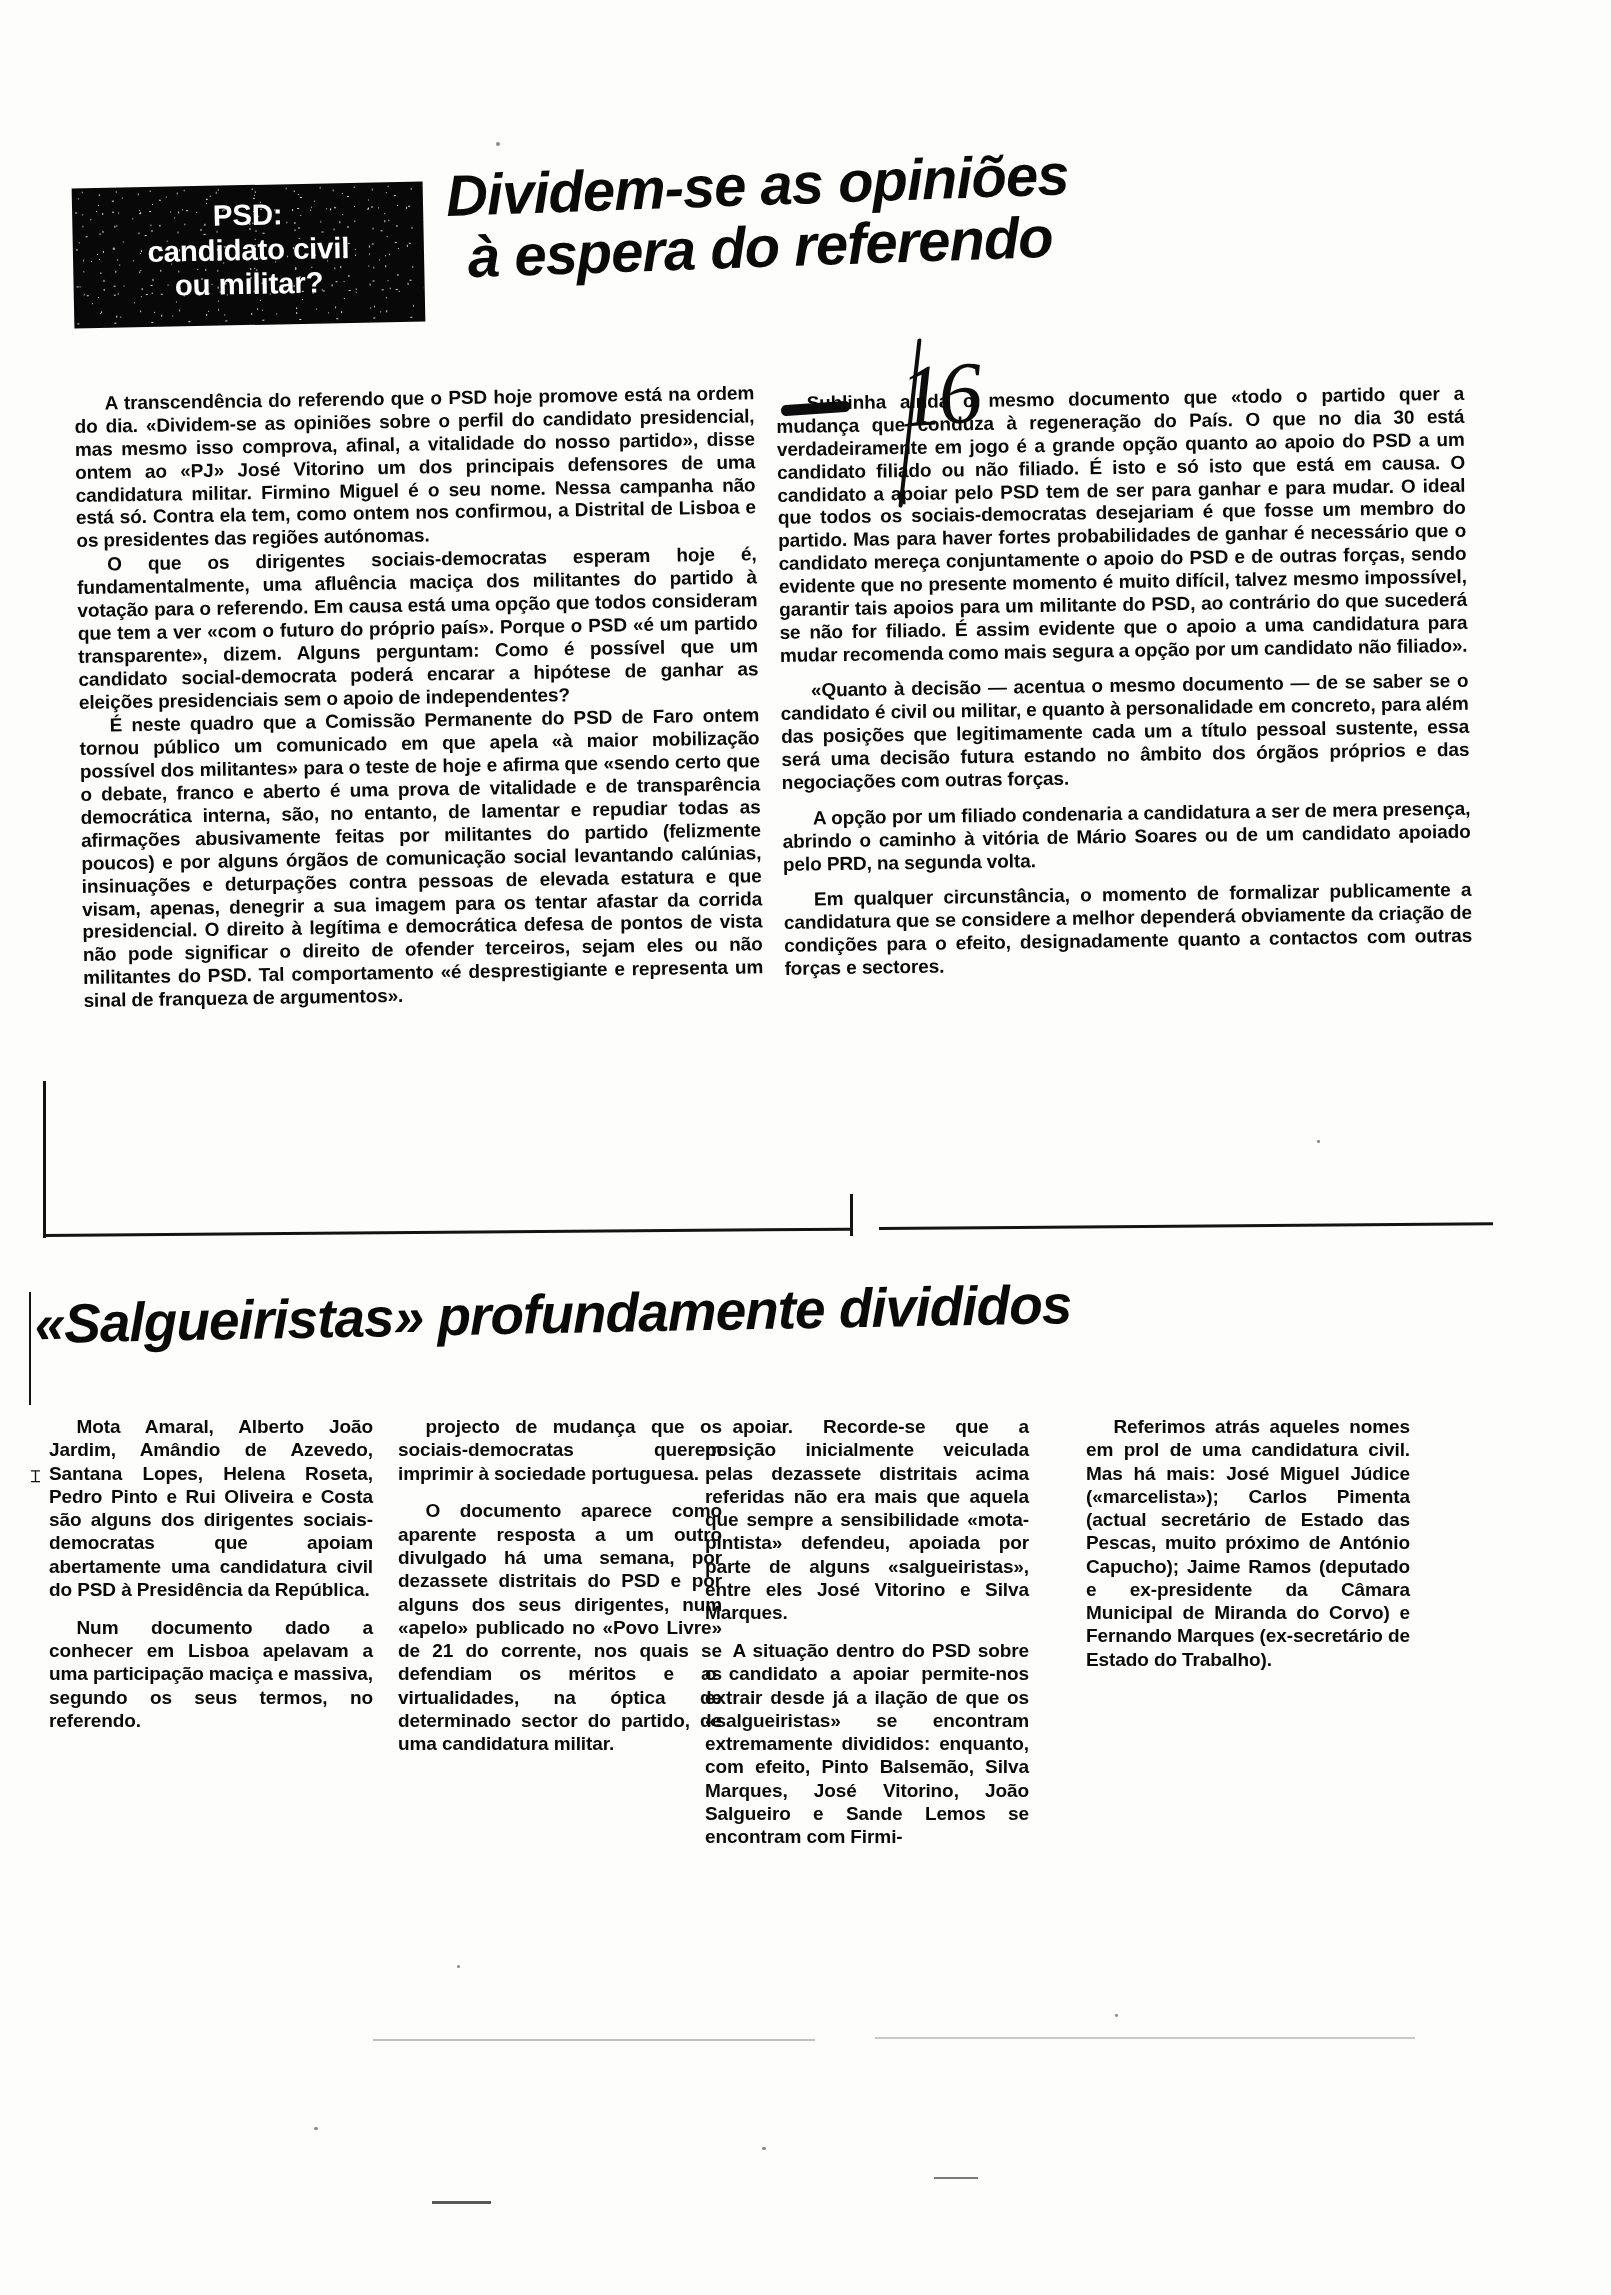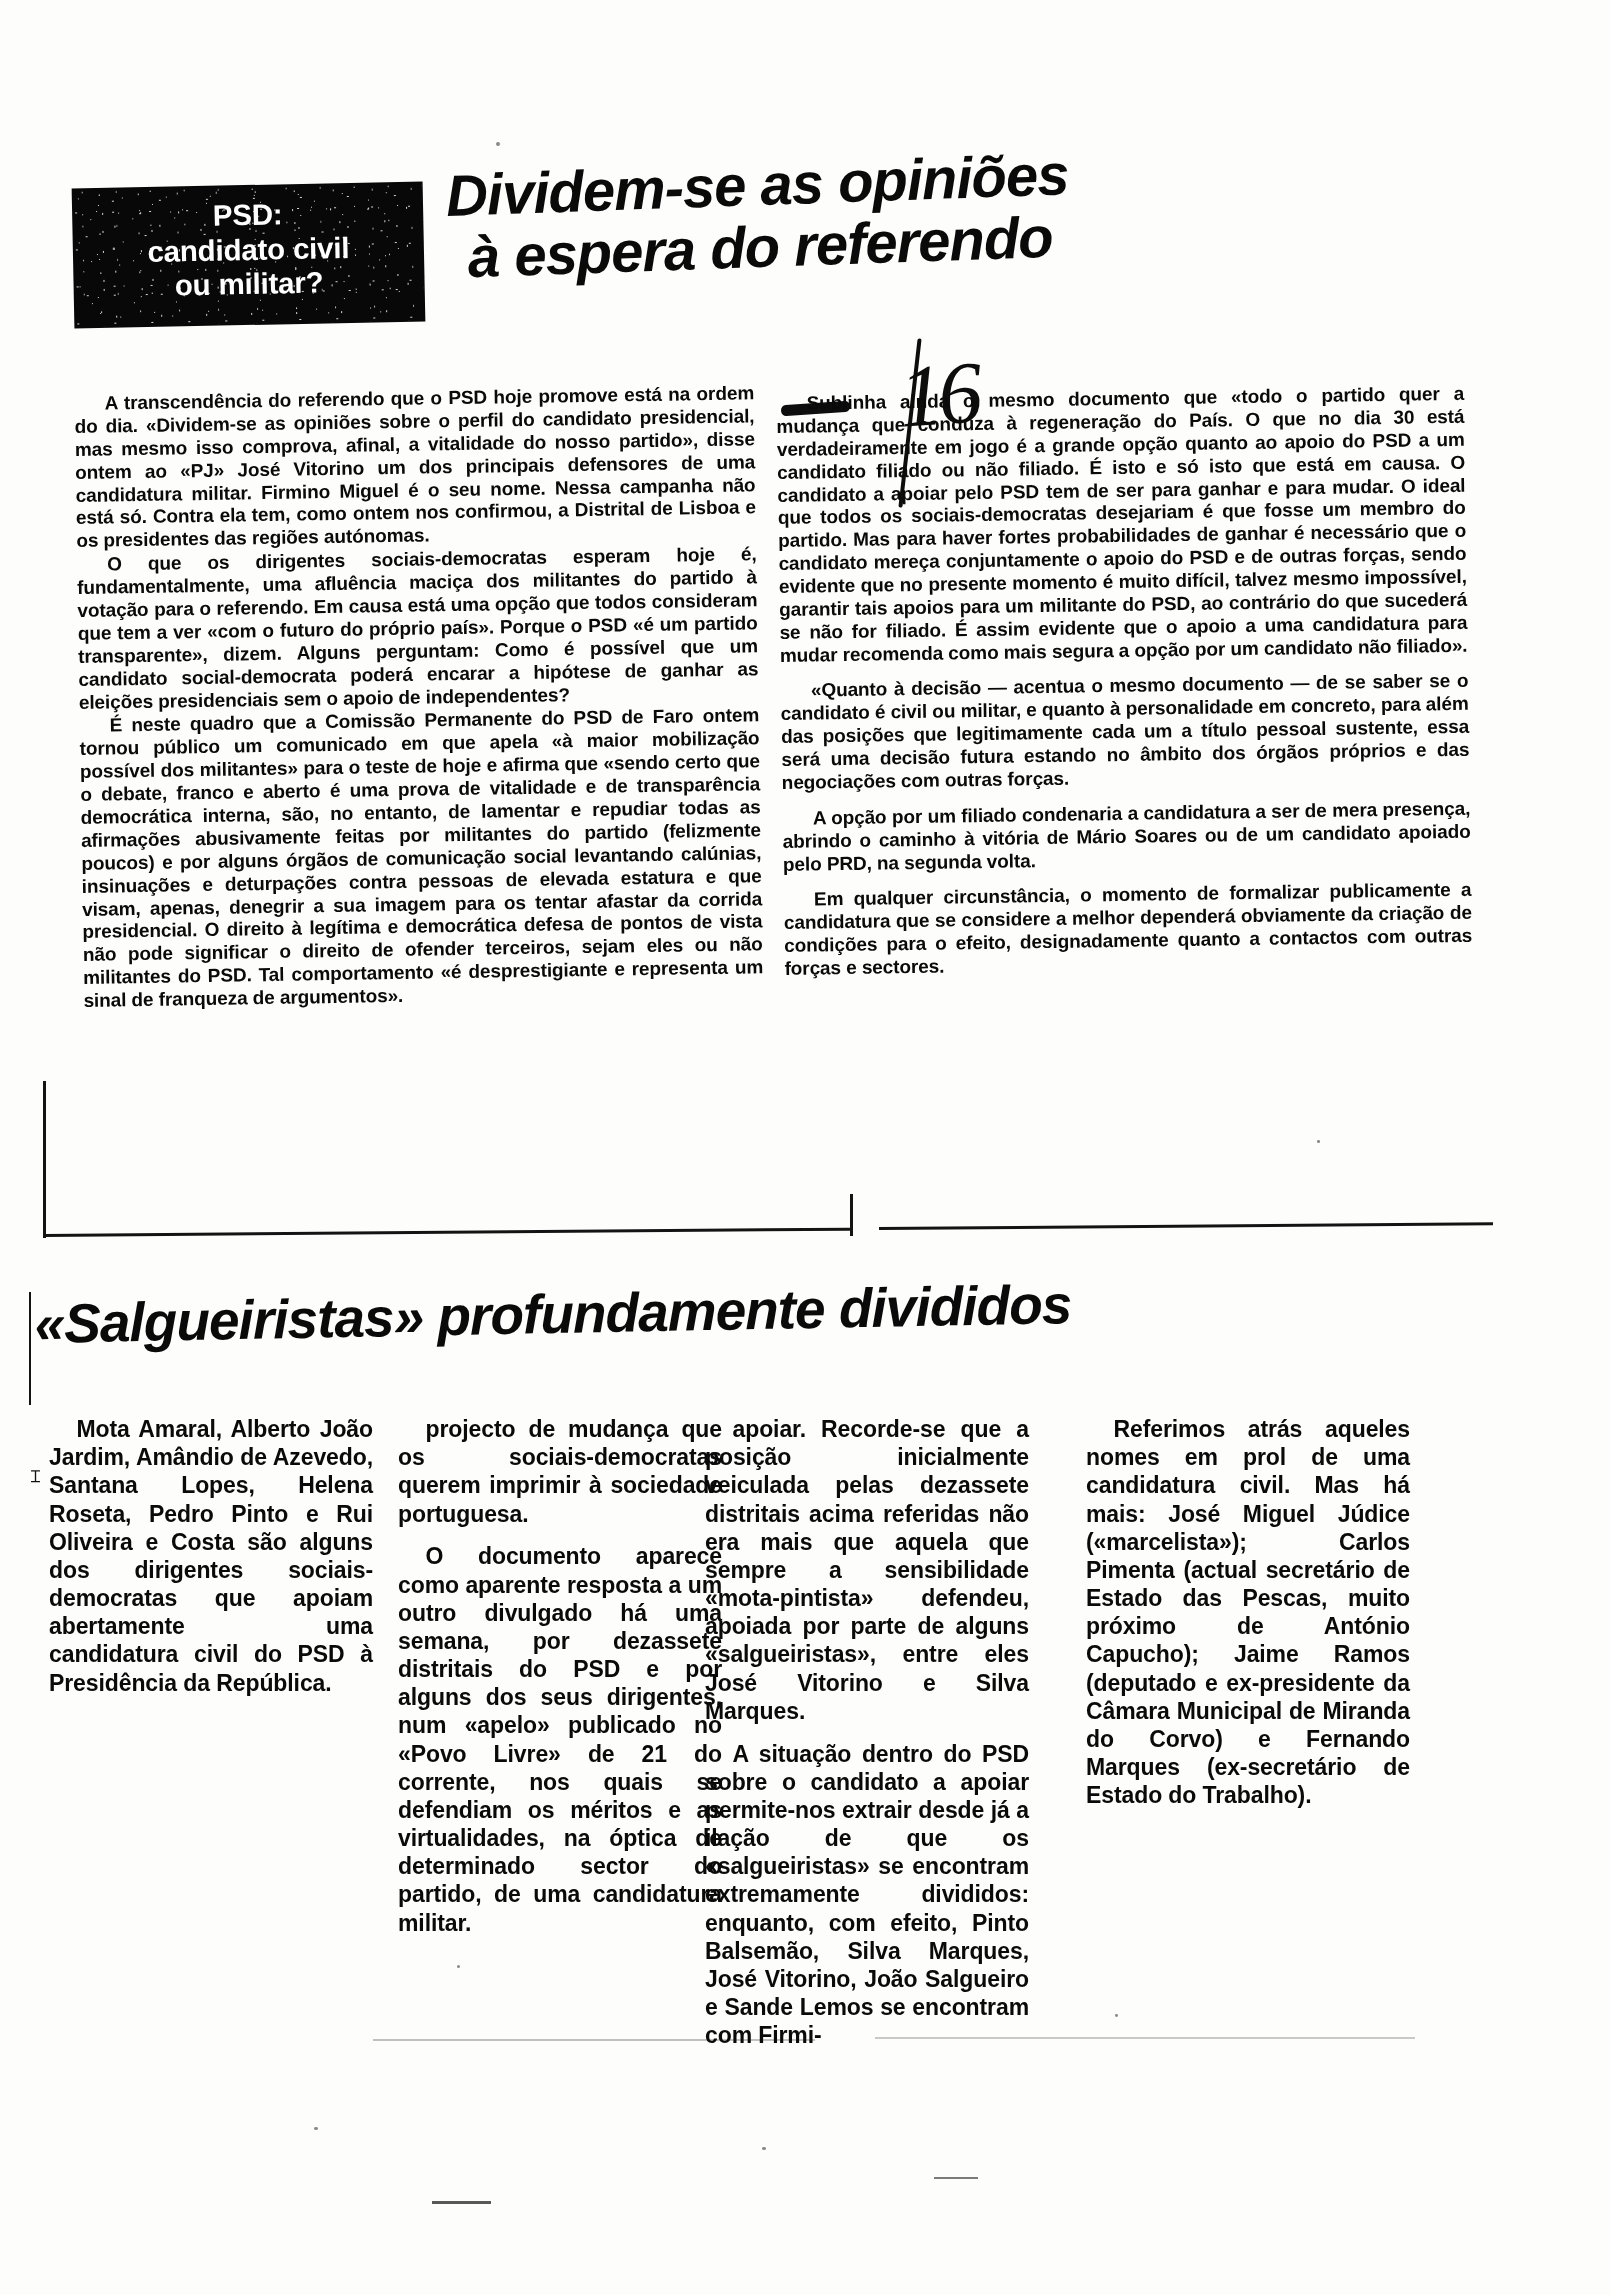--- a/index.html
+++ b/index.html
@@ -180,21 +180,21 @@
     transform-origin: left top;
     font-family: "Liberation Sans", sans-serif;
   }
 
   .col4 {
     position: absolute;
     top: 1415px;
     width: 324px;
     text-align: justify;
     font-weight: bold;
-    font-size: 23px;
+    font-size: 19px;
     line-height: 1.225;
     letter-spacing: -0.1px;
     font-family: "Liberation Sans", sans-serif;
   }
   .col4 p { margin: 0 0 14.7px 0; text-indent: 27.5px; }
   #a2c1 { left: 49px; }
   #a2c2 { left: 398px; }
   #a2c3 { left: 705px; }
   #a2c4 { left: 1086px; }
 
@@ -249,20 +249,21 @@
   <div class="rule-h" style="left:879px; top:1227px; width:614px; height:2.5px; transform:rotate(-0.45deg); transform-origin:left center;"></div>
   <div class="rule-v" style="left:850px; top:1194px; width:2.5px; height:42px;"></div>
   <div class="rule-v" style="left:43px; top:1081px; width:2.5px; height:157px;"></div>
 
   <div class="headline2">«Salgueiristas» profundamente divididos</div>
 
   <div class="rule-v" style="left:28.5px; top:1292px; width:2.9px; height:113px;"></div>
 
   <div class="col4" id="a2c1">
     <p>Mota Amaral, Alberto João Jardim, Amândio de Azevedo, Santana Lopes, Helena Roseta, Pedro Pinto e Rui Oliveira e Costa são alguns dos dirigentes sociais-democratas que apoiam abertamente uma candidatura civil do PSD à Presidência da República.</p>
+    <p>Num documento dado a conhecer em Lisboa apelavam a uma participação maciça e massiva, segundo os seus termos, no referendo.</p>
   </div>
 
   <div class="col4" id="a2c2">
     <p>projecto de mudança que os sociais-democratas querem imprimir à sociedade portuguesa.</p>
     <p>O documento aparece como aparente resposta a um outro divulgado há uma semana, por dezassete distritais do PSD e por alguns dos seus dirigentes, num «apelo» publicado no «Povo Livre» de 21 do corrente, nos quais se defendiam os méritos e as virtualidades, na óptica de determinado sector do partido, de uma candidatura militar.</p>
   </div>
 
   <div class="col4" id="a2c3">
     <p>apoiar. Recorde-se que a posição inicialmente veiculada pelas dezassete distritais acima referidas não era mais que aquela que sempre a sensibilidade «mota-pintista» defendeu, apoiada por parte de alguns «salgueiristas», entre eles José Vitorino e Silva Marques.</p>
     <p>A situação dentro do PSD sobre o candidato a apoiar permite-nos extrair desde já a ilação de que os «salgueiristas» se encontram extremamente divididos: enquanto, com efeito, Pinto Balsemão, Silva Marques, José Vitorino, João Salgueiro e Sande Lemos se encontram com Firmi-</p>

